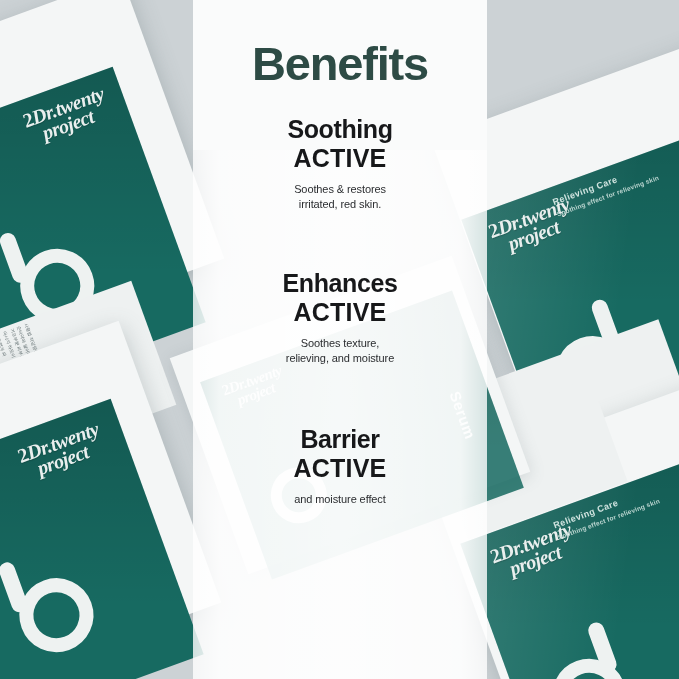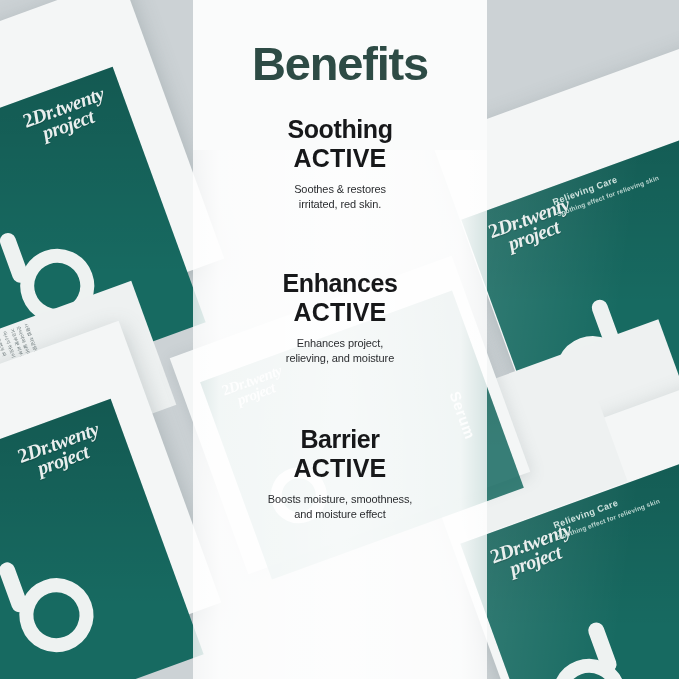--- a/index.html
+++ b/index.html
@@ -269,30 +269,29 @@
         <span>irritated, red skin.</span>
       </div>
     </div>
 
     <div class="benefit" id="b1">
       <div class="b-head">
         <span>Enhances</span>
         <span class="second">ACTIVE</span>
       </div>
       <div class="b-desc">
-        <span>Enhances project,</span>
+        <span>Soothes texture,</span>
         <span>relieving, and moisture</span>
       </div>
     </div>
 
     <div class="benefit" id="b2">
       <div class="b-head">
         <span>Barrier</span>
         <span class="second">ACTIVE</span>
       </div>
       <div class="b-desc">
-        <span>Boosts moisture, smoothness,</span>
         <span>and moisture effect</span>
       </div>
     </div>
 
   </div>
 </div>
 
 </body></html>

